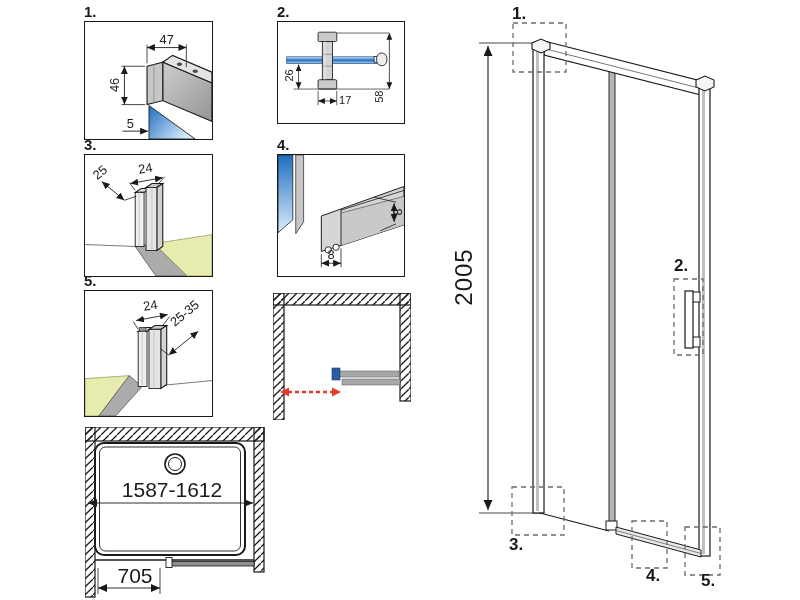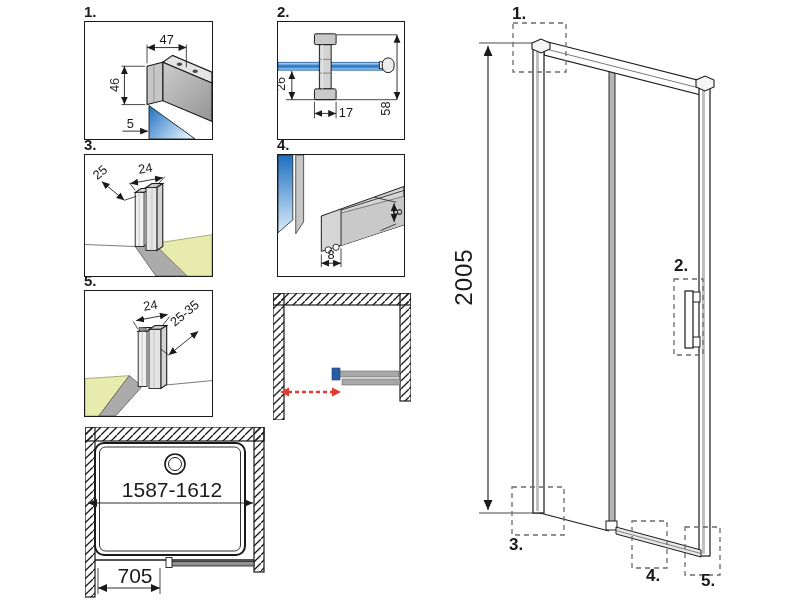--- a/index.html
+++ b/index.html
@@ -64,21 +64,21 @@
         <line class="thin" x1="61" y1="45" x2="37" y2="45"></line>
         <line class="thin" x1="61" y1="84" x2="37" y2="84"></line>
         <line class="dim" x1="40" y1="45" x2="40" y2="84" marker-start="url(#a1)" marker-end="url(#a1)"></line>
         <text class="t13" x="34" y="64" text-anchor="middle" transform="rotate(-90 34 64)">46</text>
         <line class="dim" x1="38" y1="111" x2="64" y2="111" marker-end="url(#a1)"></line>
         <text class="t13" x="46" y="108" text-anchor="middle">5</text>
       </g>
     </svg>
   </div>
 
-  <div class="box" style="left:277px;top:21px;width:128px;height:119px;">
+  <div class="box" style="left:277px;top:21px;width:128px;height:103px;">
     <svg viewBox="0 0 128 119">
       <defs>
         <linearGradient id="d2g" x1="0" y1="0" x2="0" y2="1">
           <stop offset="0" stop-color="#d9ecfb"></stop>
           <stop offset="0.5" stop-color="#1e6fc0"></stop>
           <stop offset="1" stop-color="#bcd9f2"></stop>
         </linearGradient>
         <marker id="a2" markerWidth="9" markerHeight="8" refX="8" refY="3.5" orient="auto-start-reverse" markerUnits="userSpaceOnUse">
           <path d="M0,0 L8,3.5 L0,7 Z" fill="#1a1a1a"></path>
         </marker>

